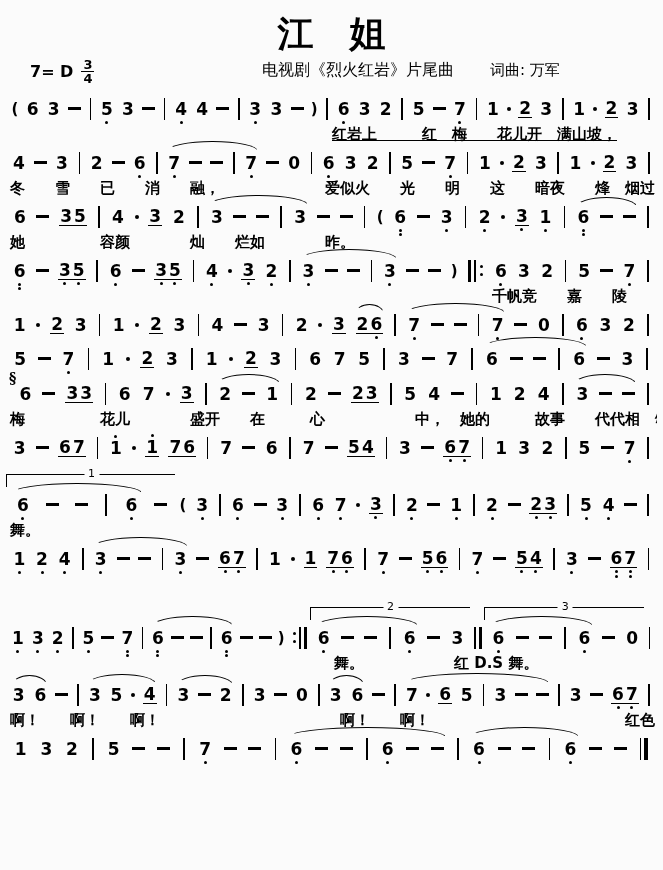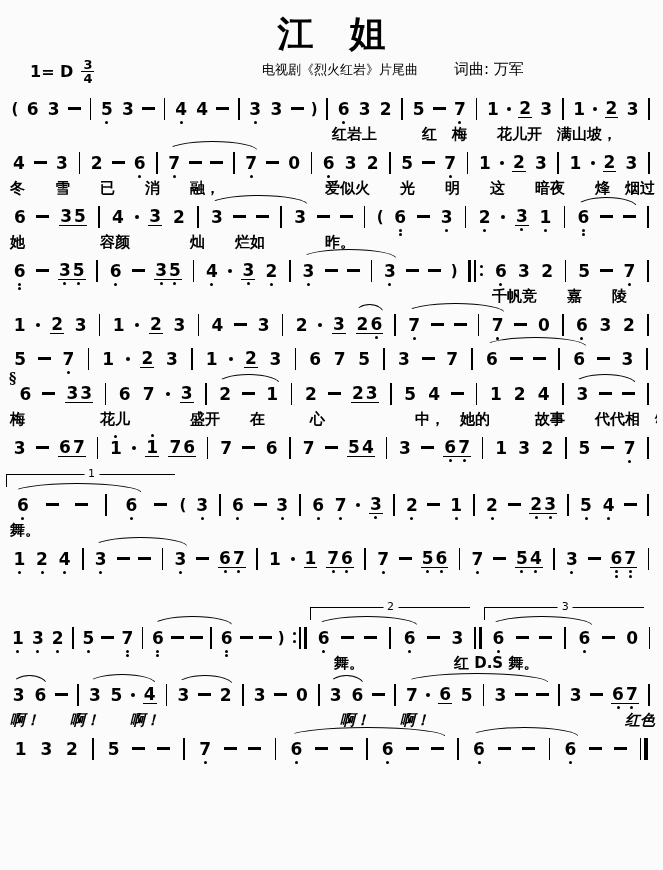--- a/index.html
+++ b/index.html
@@ -5,21 +5,21 @@
   html,body{margin:0;padding:0;}
   .page{position:relative;width:663px;height:870px;background:#fbfbfb;color:#000;
         font-family:"DejaVu Sans",sans-serif;overflow:hidden;}
   .title{text-align:center;padding-top:10px;height:48px;
          font-family:Liberation Serif, serif;font-weight:bold;font-size:36px;}
   .keysig{position:absolute;left:30px;top:58px;display:flex;align-items:center;gap:8px;
           font-weight:bold;font-size:16px;}
   .frac{display:inline-flex;flex-direction:column;align-items:center;font-size:13px;line-height:13px;font-weight:bold;}
   .frac .num{border-bottom:1.5px solid #000;padding:0 2px;}
   .cred1{display:flex;justify-content:flex-start;align-items:baseline;padding-left:262px;gap:36px;margin-top:2px;height:24px;}
-  .cred1 .sub{font-size:13px;}
+  .cred1 .sub{font-size:16px;}
   .cred1 .cw{font-size:15px;}
   .cred2{display:flex;justify-content:flex-start;align-items:baseline;padding-left:300px;gap:72px;height:24px;font-size:15px;}
   .score{padding:0 6px;margin-top:8px;}
   .system{margin-bottom:1px;}
   .mrow{display:flex;align-items:center;height:33px;padding:0 2px;}
   .cell{display:flex;justify-content:center;align-items:center;flex:1 0 auto;position:relative;}
   .dg{position:relative;display:inline-block;font-weight:bold;font-size:17px;line-height:18px;padding:0 1px;}
   .grp{display:inline-flex;}
   .u1{border-bottom:1.7px solid #000;}
   .db{position:absolute;top:calc(100% + 3px);left:0;right:0;display:flex;flex-direction:column;align-items:center;gap:1.5px;}
@@ -48,21 +48,21 @@
           font-family:"DejaVu Serif","Liberation Serif",serif;}
   .footer .url{text-decoration:none;color:#000;}
 </style>
 </head>
 <body>
 
 <div class="page">
   <div class="title">江　姐</div>
 
   <div class="keysig">
-    <span>1= D</span>
+    <span>7= D</span>
     <span class="frac">
       <span class="num">3</span>
       <span>4</span>
     </span>
   </div>
 
   <div class="cred1">
     <span class="sub">电视剧《烈火红岩》片尾曲</span>
     <span class="cw">词曲: 万军</span>
   </div>
@@ -216,21 +216,21 @@
           </span>
           <span class="cell t">
             <span class="grp">
               <span class="dg">3</span>
             </span>
           </span>
           <span class="cell t">
             <span class="b1"></span>
           </span>
         </div>
-        <div class="lrow" style="padding-left: 326px;">红岩上　　　红　梅　　花儿开　满山坡，</div>
+        <div class="lrow" style="padding-left: 326px; text-decoration: underline;">红岩上　　　红　梅　　花儿开　满山坡，</div>
       </div>
       <div class="system">
         <div class="mrow">
           <span class="cell t">
             <span class="grp">
               <span class="dg">4</span>
             </span>
           </span>
           <span class="cell t">
             <span class="dash"></span>
@@ -1860,21 +1860,21 @@
                 </span></span>
               <span class="dg">7<span class="db">
                   <i class="pdot"></i>
                 </span></span>
             </span>
           </span>
           <span class="cell t">
             <span class="b1"></span>
           </span>
         </div>
-        <div class="lrow" style="padding-left: 4px; font-style: italic;">啊！　　啊！　　啊！　　　　　　　　　　　　啊！　　啊！　　　　　　　　　　　　　红色</div>
+        <div class="lrow" style="padding-left: 4px;">啊！　　啊！　　啊！　　　　　　　　　　　　啊！　　啊！　　　　　　　　　　　　　红色</div>
       </div>
       <div class="system">
         <div class="mrow">
           <span class="cell t">
             <span class="grp">
               <span class="dg">1</span>
             </span>
           </span>
           <span class="cell t">
             <span class="grp">

